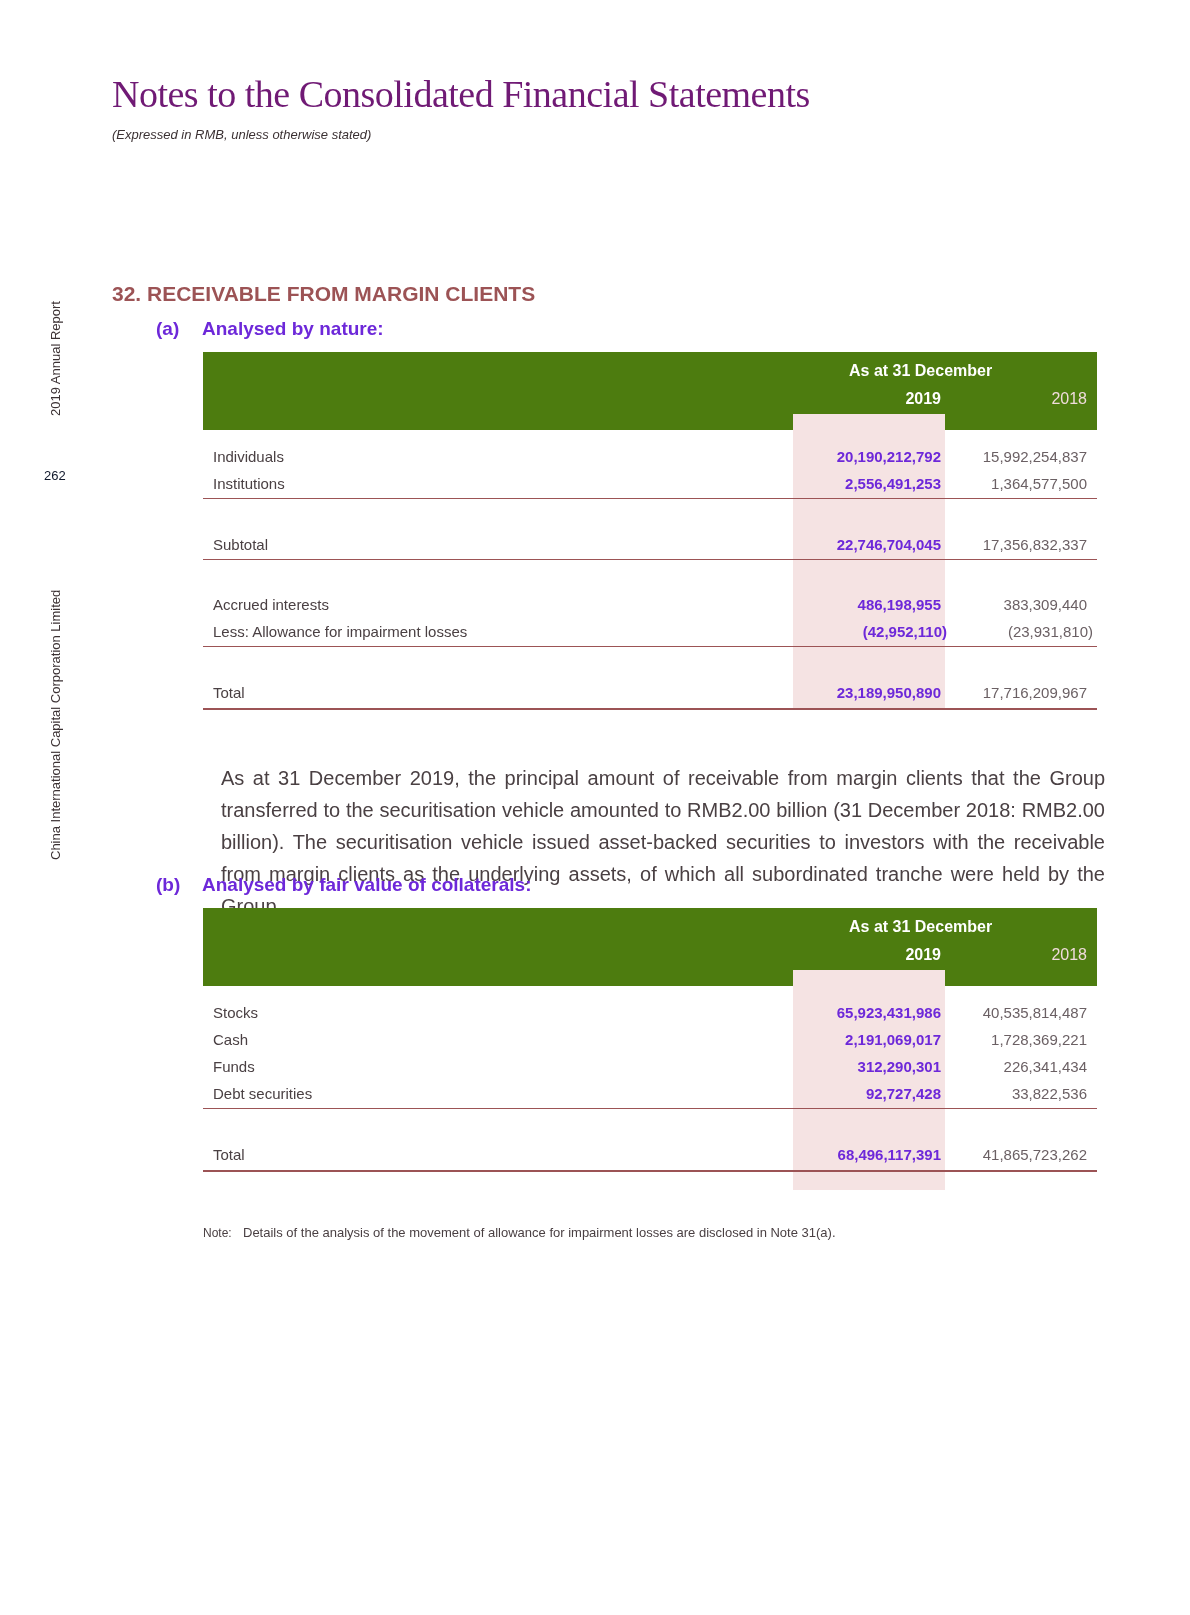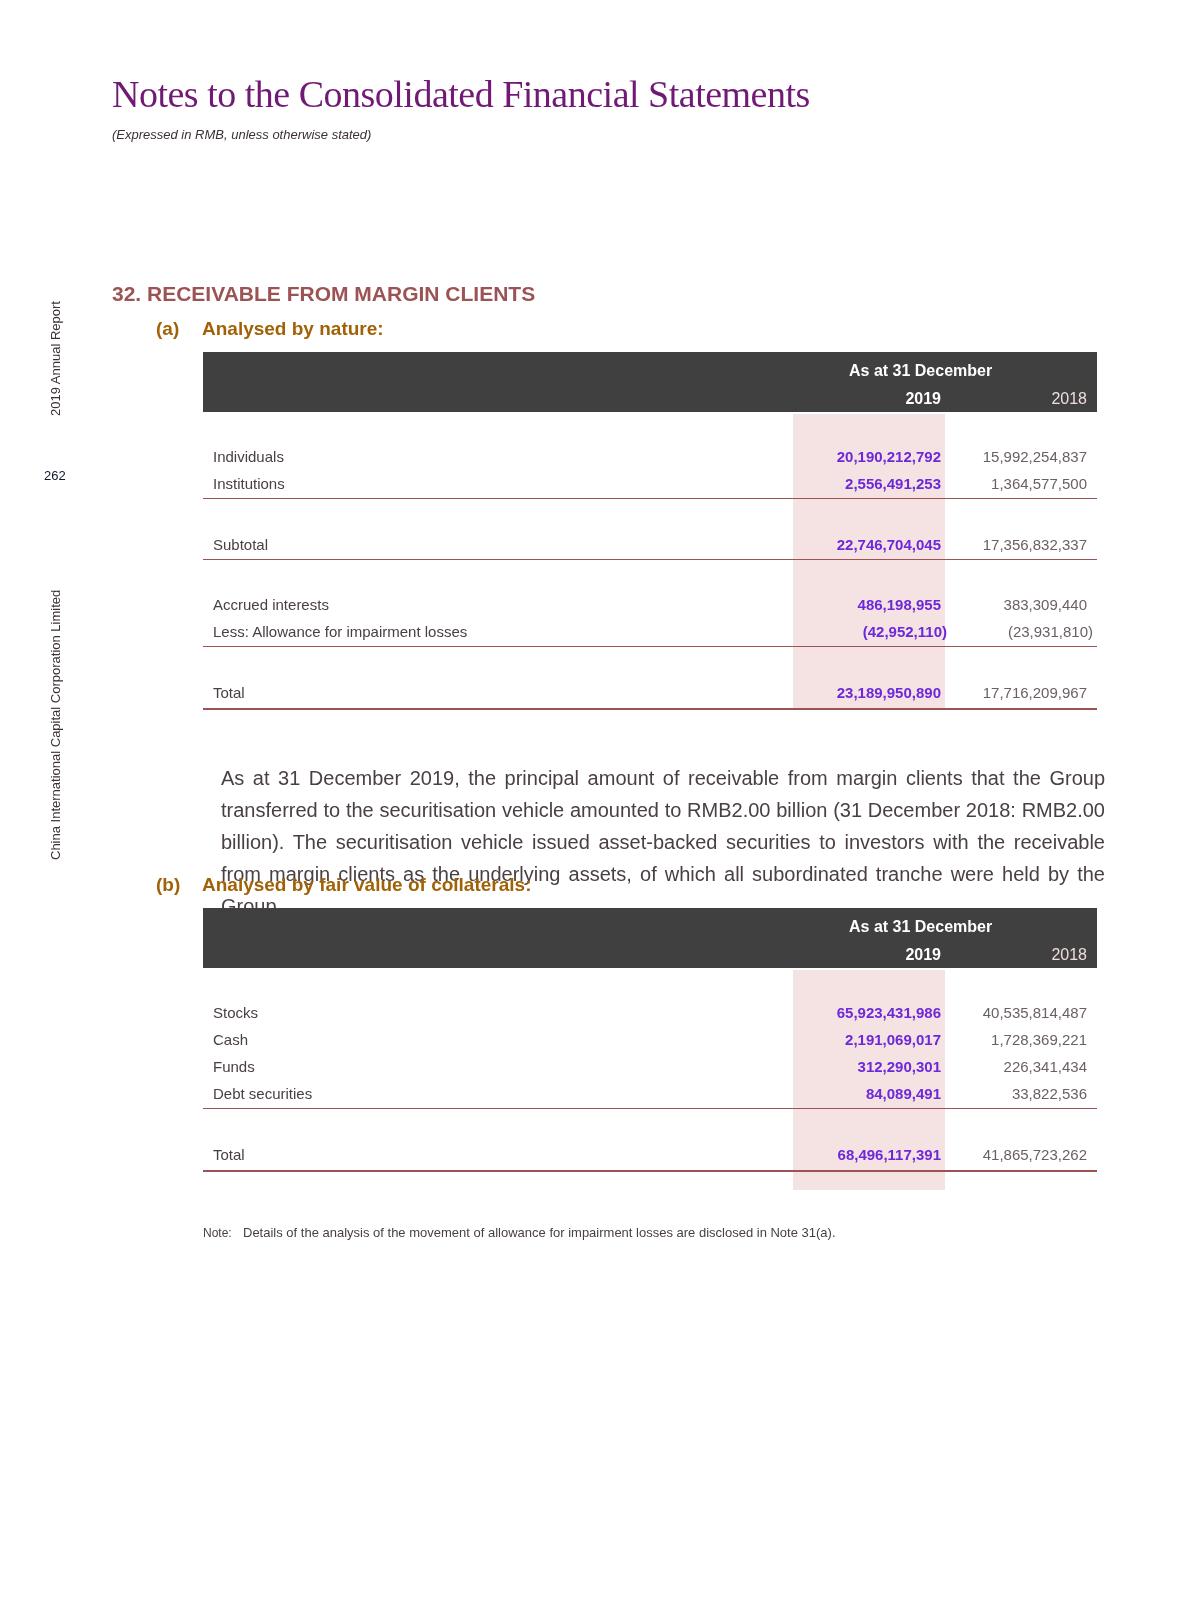--- a/index.html
+++ b/index.html
@@ -4,24 +4,24 @@
 <style>
   html, body { margin: 0; padding: 0; background: #ffffff; }
   body { width: 1190px; height: 1615px; position: relative; overflow: hidden; font-family: "Liberation Sans", sans-serif; color: #3b3133; }
   .page-title { position: absolute; left: 112px; top: 72px; font-family: "Liberation Serif", serif; font-size: 38px; color: #701a75; letter-spacing: -0.5px; margin: 0; font-weight: normal; }
   .subtitle { position: absolute; left: 112px; top: 127px; font-size: 13px; font-style: italic; color: #3b3133; }
   .side-text { position: absolute; font-size: 13px; color: #3b3133; transform: rotate(-90deg); transform-origin: left top; white-space: nowrap; }
   .side-report { left: 48px; top: 416px; }
   .side-company { left: 48px; top: 860px; }
   .page-num { position: absolute; left: 44px; top: 468px; font-size: 13px; color: #0f172a; }
   .section-title { position: absolute; left: 112px; top: 282px; font-size: 21px; font-weight: bold; color: #9c5355; margin: 0; }
-  .sub-heading { position: absolute; left: 156px; font-size: 19px; font-weight: bold; color: #a16207; margin: 0; }
+  .sub-heading { position: absolute; left: 156px; font-size: 19px; font-weight: bold; color: #6d28d9; margin: 0; }
   .sub-heading .letter { display: inline-block; width: 46px; }
   .tbl { position: absolute; left: 203px; width: 894px; }
-  .tbl-header { background: #404040; height: 60px; position: relative; color: #fff; }
+  .tbl-header { background: #4d7c0f; height: 78px; position: relative; color: #fff; }
   .tbl-header .as-at { position: absolute; left: 646px; top: 10px; font-weight: bold; font-size: 16px; }
   .tbl-header .y2019 { position: absolute; left: 590px; width: 148px; text-align: right; top: 38px; font-weight: bold; font-size: 16px; }
   .tbl-header .y2018 { position: absolute; right: 10px; top: 38px; font-size: 16px; color: #f0dcdc; }
   .shade { position: absolute; left: 590px; width: 152px; background: #f5e3e3; }
   .row { position: absolute; left: 0; width: 894px; height: 28px; font-size: 15px; }
   .row .label { position: absolute; left: 10px; top: 4px; color: #4a4043; font-weight: 300; }
   .row .v2019 { position: absolute; left: 590px; width: 148px; text-align: right; top: 4px; font-weight: bold; color: #6d28d9; }
   .row .v2018 { position: absolute; right: 10px; top: 4px; color: #6b6064; }
   .rule { position: absolute; left: 0; width: 894px; height: 1px; background: #9c5355; }
   .rule.thick { height: 2px; }
@@ -116,21 +116,21 @@
     <span class="v2019">2,191,069,017</span>
     <span class="v2018">1,728,369,221</span>
   </div>
   <div class="row" style="top:146px;">
     <span class="label">Funds</span>
     <span class="v2019">312,290,301</span>
     <span class="v2018">226,341,434</span>
   </div>
   <div class="row" style="top:173px;">
     <span class="label">Debt securities</span>
-    <span class="v2019">84,089,491</span>
+    <span class="v2019">92,727,428</span>
     <span class="v2018">33,822,536</span>
   </div>
   <div class="rule" style="top:200px;"></div>
 
   <div class="row" style="top:234px;">
     <span class="label">Total</span>
     <span class="v2019">68,496,117,391</span>
     <span class="v2018">41,865,723,262</span>
   </div>
   <div class="rule thick" style="top:262px;"></div>

